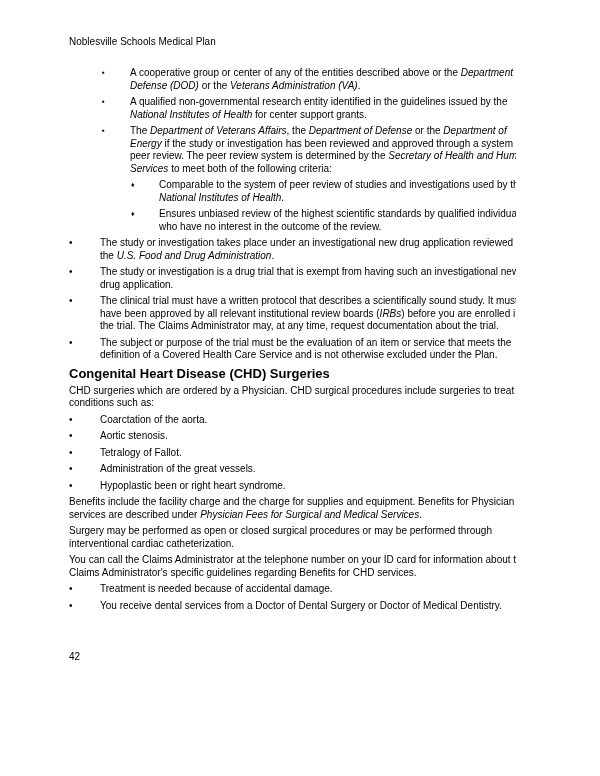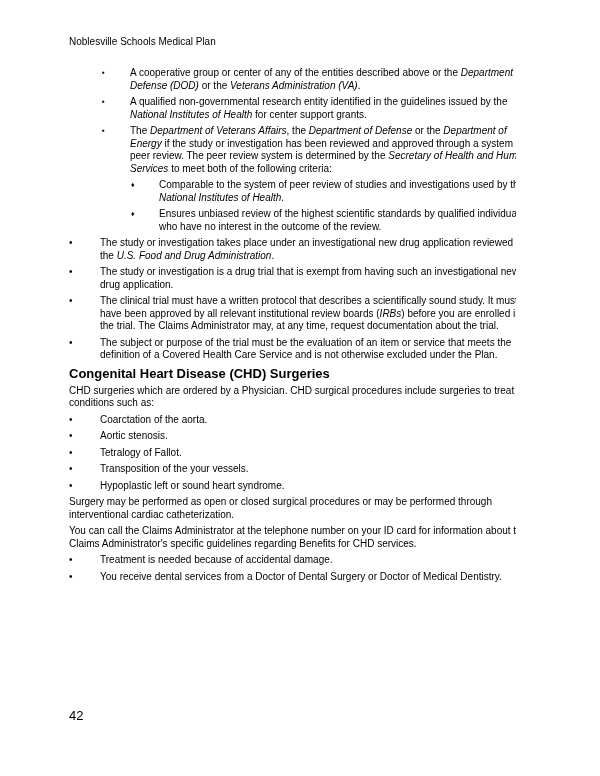--- a/index.html
+++ b/index.html
@@ -47,26 +47,26 @@
   .bullet.l2 { margin-left: 33px; }
   .bullet.l2 .glyph { width: 28px; }
   .bullet.l3 { margin-left: 62px; }
   .bullet.l3 .glyph { width: 28px; }
   .g1 { font-size: 10px; }
   .g2 { font-size: 8px; }
   .g3 { font-size: 7px; }
   em { font-style: italic; }
   .page-footer {
     position: absolute;
-    top: 710px;
+    top: 651px;
     left: 69px;
     width: 462px;
     display: flex;
     justify-content: space-between;
-    font-size: 13px;
+    font-size: 10px;
     line-height: 12px;
   }
 </style>
 </head>
 <body>
 
 <div class="page">
   <div class="running-header">Noblesville Schools Medical Plan</div>
 
   <div class="doc-content" id="doc-content">
@@ -115,26 +115,27 @@
       <div class="block bullet l1">
         <span class="glyph g1">•</span>
         <span class="btext"><span>Aortic stenosis.</span></span>
       </div>
       <div class="block bullet l1">
         <span class="glyph g1">•</span>
         <span class="btext"><span>Tetralogy of Fallot.</span></span>
       </div>
       <div class="block bullet l1">
         <span class="glyph g1">•</span>
-        <span class="btext"><span>Transposition of the your vessels.</span></span>
+        <span class="btext"><span>Administration of the great vessels.</span></span>
       </div>
       <div class="block bullet l1">
         <span class="glyph g1">•</span>
-        <span class="btext"><span>Hypoplastic left or sound heart syndrome.</span></span>
+        <span class="btext"><span>Hypoplastic been or right heart syndrome.</span></span>
       </div>
+      <div class="block paragraph"><span>Benefits include the facility charge and the charge for supplies and equipment. Benefits for Physician services are described under </span><em>Physician Fees for Surgical and Medical Services</em><span>.</span></div>
       <div class="block paragraph"><span>Surgery may be performed as open or closed surgical procedures or may be performed through interventional cardiac catheterization.</span></div>
       <div class="block paragraph"><span>You can call the Claims Administrator at the telephone number on your ID card for information about the Claims Administrator's specific guidelines regarding Benefits for CHD services.</span></div>
       <div class="block bullet l1">
         <span class="glyph g1">•</span>
         <span class="btext"><span>Treatment is needed because of accidental damage.</span></span>
       </div>
       <div class="block bullet l1">
         <span class="glyph g1">•</span>
         <span class="btext"><span>You receive dental services from a Doctor of Dental Surgery or Doctor of Medical Dentistry.</span></span>
       </div>

